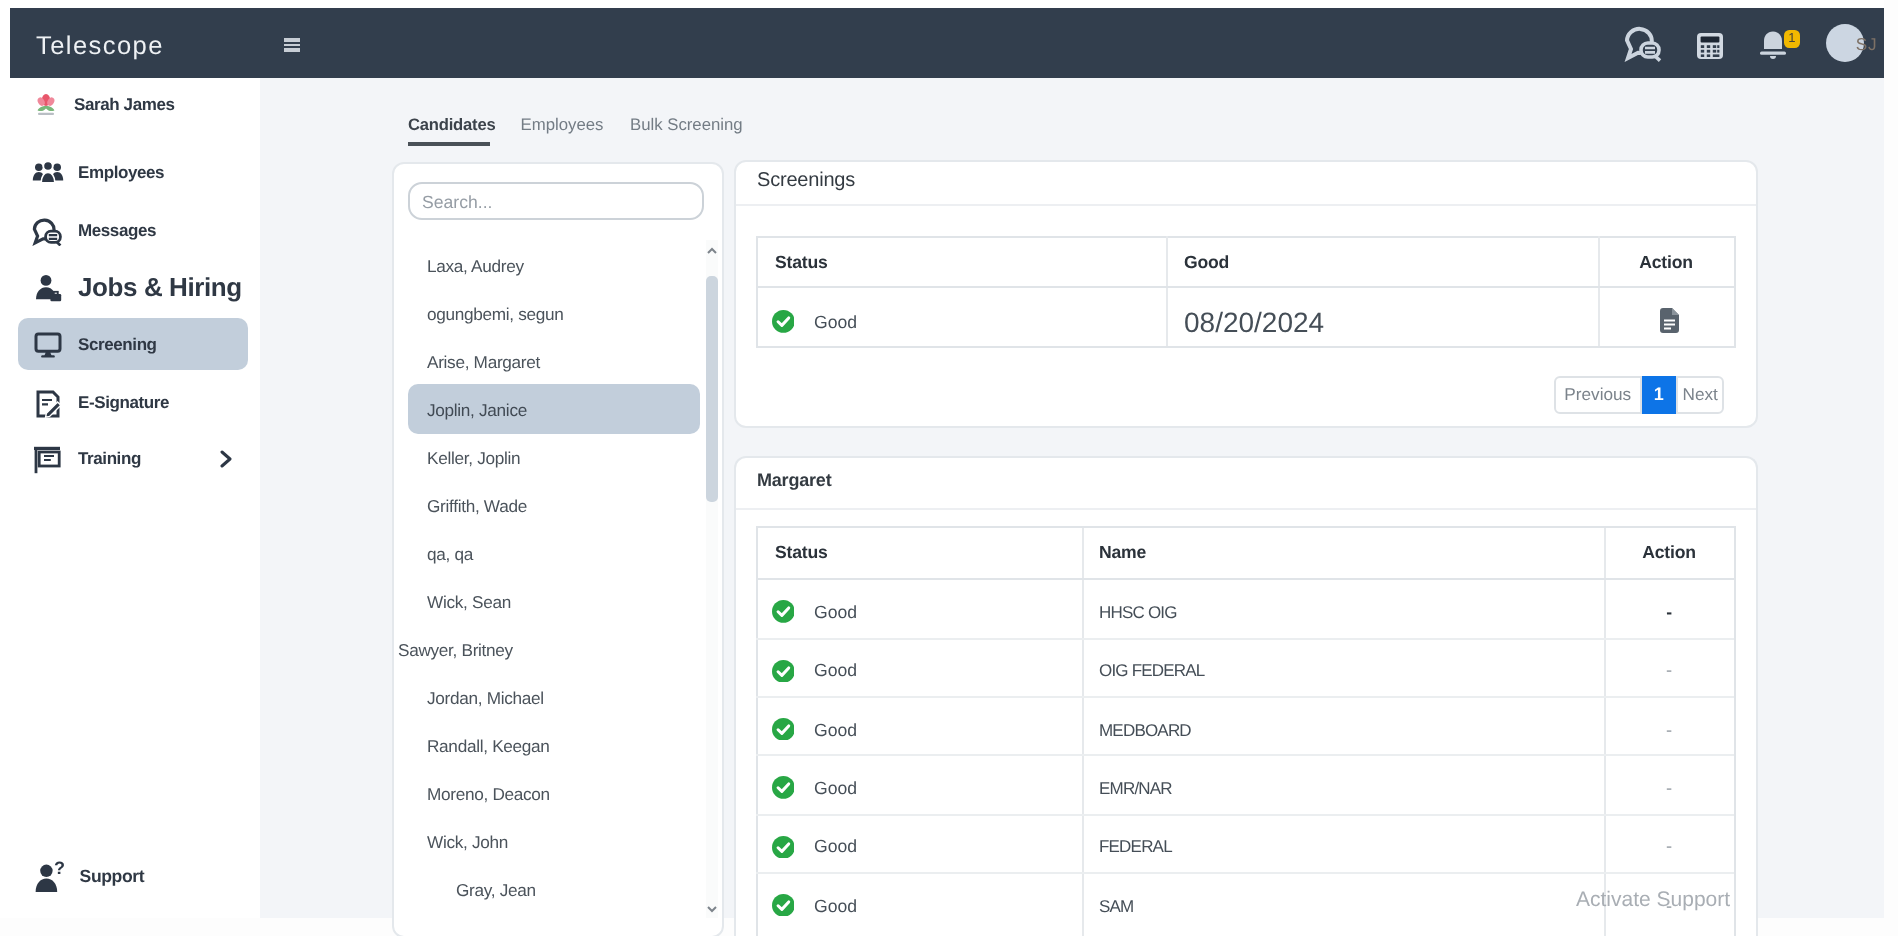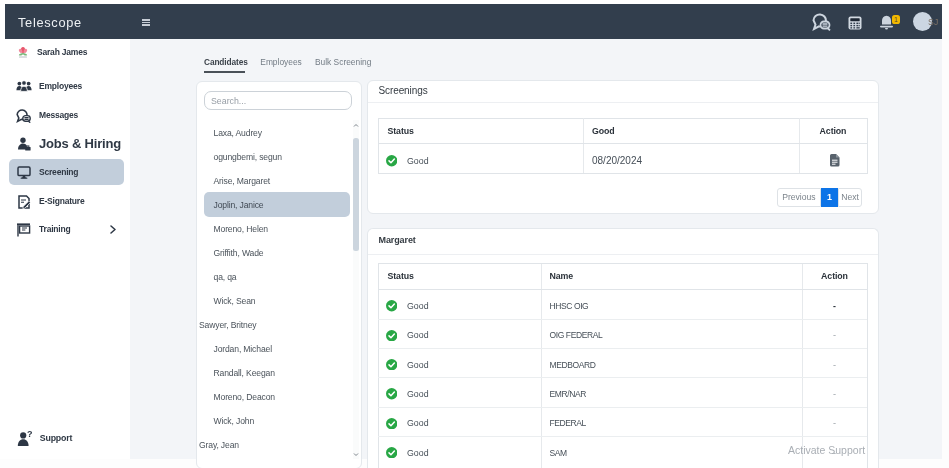--- a/index.html
+++ b/index.html
@@ -134,30 +134,30 @@
 
 <div class="abs" style="left:195.5px;top:80.5px;width:166.2px;height:388px;background:#fff;border:1px solid #e4e8ec;border-radius:6px"></div>
 <div class="abs" style="left:203.5px;top:91px;width:148.5px;height:18.6px;border:1px solid #ccd2d8;border-radius:7px;background:#fff"></div>
 <div class="t" style="left:211px;top:94.5px;font-size:8.8px;line-height:12px;color:#969da5">Search...</div>
 
 <div class="abs" style="left:203.5px;top:192.3px;width:146.5px;height:24.5px;border-radius:5px;background:#c2cedb"></div>
 <div class="t" style="left:213.5px;top:126.5px;font-size:8.6px;line-height:12px;letter-spacing:-0.15px;color:#4b535b">Laxa, Audrey</div>
 <div class="t" style="left:213.5px;top:150.5px;font-size:8.6px;line-height:12px;letter-spacing:-0.15px;color:#4b535b">ogungbemi, segun</div>
 <div class="t" style="left:213.5px;top:174.5px;font-size:8.6px;line-height:12px;letter-spacing:-0.15px;color:#4b535b">Arise, Margaret</div>
 <div class="t" style="left:213.5px;top:198.5px;font-size:8.6px;line-height:12px;letter-spacing:-0.15px;color:#414a54">Joplin, Janice</div>
-<div class="t" style="left:213.5px;top:222.5px;font-size:8.6px;line-height:12px;letter-spacing:-0.15px;color:#4b535b">Moreno, Helen</div>
+<div class="t" style="left:213.5px;top:222.5px;font-size:8.6px;line-height:12px;letter-spacing:-0.15px;color:#4b535b">Keller, Joplin</div>
 <div class="t" style="left:213.5px;top:246.5px;font-size:8.6px;line-height:12px;letter-spacing:-0.15px;color:#4b535b">Griffith, Wade</div>
 <div class="t" style="left:213.5px;top:270.5px;font-size:8.6px;line-height:12px;letter-spacing:-0.15px;color:#4b535b">qa, qa</div>
 <div class="t" style="left:213.5px;top:294.5px;font-size:8.6px;line-height:12px;letter-spacing:-0.15px;color:#4b535b">Wick, Sean</div>
 <div class="t" style="left:199px;top:318.5px;font-size:8.6px;line-height:12px;letter-spacing:-0.15px;color:#4b535b">Sawyer, Britney</div>
 <div class="t" style="left:213.5px;top:342.5px;font-size:8.6px;line-height:12px;letter-spacing:-0.15px;color:#4b535b">Jordan, Michael</div>
 <div class="t" style="left:213.5px;top:366.5px;font-size:8.6px;line-height:12px;letter-spacing:-0.15px;color:#4b535b">Randall, Keegan</div>
 <div class="t" style="left:213.5px;top:390.5px;font-size:8.6px;line-height:12px;letter-spacing:-0.15px;color:#4b535b">Moreno, Deacon</div>
 <div class="t" style="left:213.5px;top:414.5px;font-size:8.6px;line-height:12px;letter-spacing:-0.15px;color:#4b535b">Wick, John</div>
-<div class="t" style="left:199px;top:438.5px;font-size:8.6px;line-height:12px;letter-spacing:-0.15px;color:#4b535b">Gray, Jean</div>
+<div class="t" style="left:228px;top:438.5px;font-size:8.6px;line-height:12px;letter-spacing:-0.15px;color:#4b535b">Gray, Jean</div>
 
 <div class="abs" style="left:352.5px;top:120px;width:6px;height:339px;background:#fafbfb"></div>
 <div class="abs" style="left:353px;top:138px;width:5.5px;height:113px;border-radius:2.5px;background:#ccd5de"></div>
 <svg class="abs" style="left:352.5px;top:123px" width="6" height="5" viewBox="0 0 6 5">
     <path d="M1 3.5 L3 1.5 L5 3.5" fill="none" stroke="#7d848b" stroke-width="1"></path>
   </svg>
 <svg class="abs" style="left:352.5px;top:452px" width="6" height="5" viewBox="0 0 6 5">
     <path d="M1 1.5 L3 3.5 L5 1.5" fill="none" stroke="#7d848b" stroke-width="1"></path>
   </svg>
 
@@ -169,21 +169,21 @@
 <div class="abs" style="left:799px;top:118px;width:1px;height:55px;background:#e6e9ec"></div>
 <div class="abs" style="left:378px;top:143.3px;width:489px;height:1px;background:#e0e4e8"></div>
 <div class="t" style="left:387.5px;top:124.5px;font-size:8.8px;line-height:12px;letter-spacing:-0.1px;font-weight:bold;color:#2b323a">Status</div>
 <div class="t" style="left:592px;top:124.5px;font-size:8.8px;line-height:12px;letter-spacing:-0.1px;font-weight:bold;color:#2b323a">Good</div>
 <div class="t" style="left:799px;top:124.5px;width:68px;text-align:center;font-size:8.8px;line-height:12px;letter-spacing:-0.1px;font-weight:bold;color:#2b323a">Action</div>
 <svg class="abs" style="left:385.6px;top:155.2px" width="11.4" height="11.4" viewBox="0 0 12 12">
  <circle cx="6" cy="6" r="6" fill="#28a745"></circle>
  <path d="M3.2 6.2 L5.2 8.1 L8.8 4.2" fill="none" stroke="#fff" stroke-width="1.6" stroke-linecap="round" stroke-linejoin="round"></path>
 </svg>
 <div class="t" style="left:407px;top:155px;font-size:8.8px;line-height:12px;color:#454e57">Good</div>
-<div class="t" style="left:592px;top:155px;font-size:10px;line-height:12px;color:#454e57">08/20/2024</div>
+<div class="t" style="left:592px;top:155px;font-size:14px;line-height:12px;color:#454e57">08/20/2024</div>
 <svg class="abs" style="left:830.3px;top:154px" width="9.5" height="12.5" viewBox="0 0 9.5 12.5">
  <path d="M0 1.5 A1.5 1.5 0 0 1 1.5 0 H6 L9.5 3.5 V11 A1.5 1.5 0 0 1 8 12.5 H1.5 A1.5 1.5 0 0 1 0 11 Z" fill="#59636d"></path>
  <path d="M6 0 L6 3.5 L9.5 3.5" fill="#8b949c"></path>
  <path d="M2 6.2 h5.5 M2 8.2 h5.5 M2 10.2 h3.5" stroke="#fff" stroke-width="1"></path>
 </svg>
 
 <div class="abs" style="left:777.2px;top:187.5px;width:43.4px;height:19px;border:1px solid #dee2e6;border-radius:3px 0 0 3px;background:#fff"></div>
 <div class="t" style="left:777.2px;top:191px;width:43.4px;text-align:center;font-size:8.6px;line-height:12px;color:#7b838b">Previous</div>
 <div class="abs" style="left:820.6px;top:187.5px;width:17.6px;height:19px;background:#0d74e7"></div>
 <div class="t" style="left:820.6px;top:191px;width:17.6px;text-align:center;font-size:9px;line-height:12px;font-weight:bold;color:#fff">1</div>

